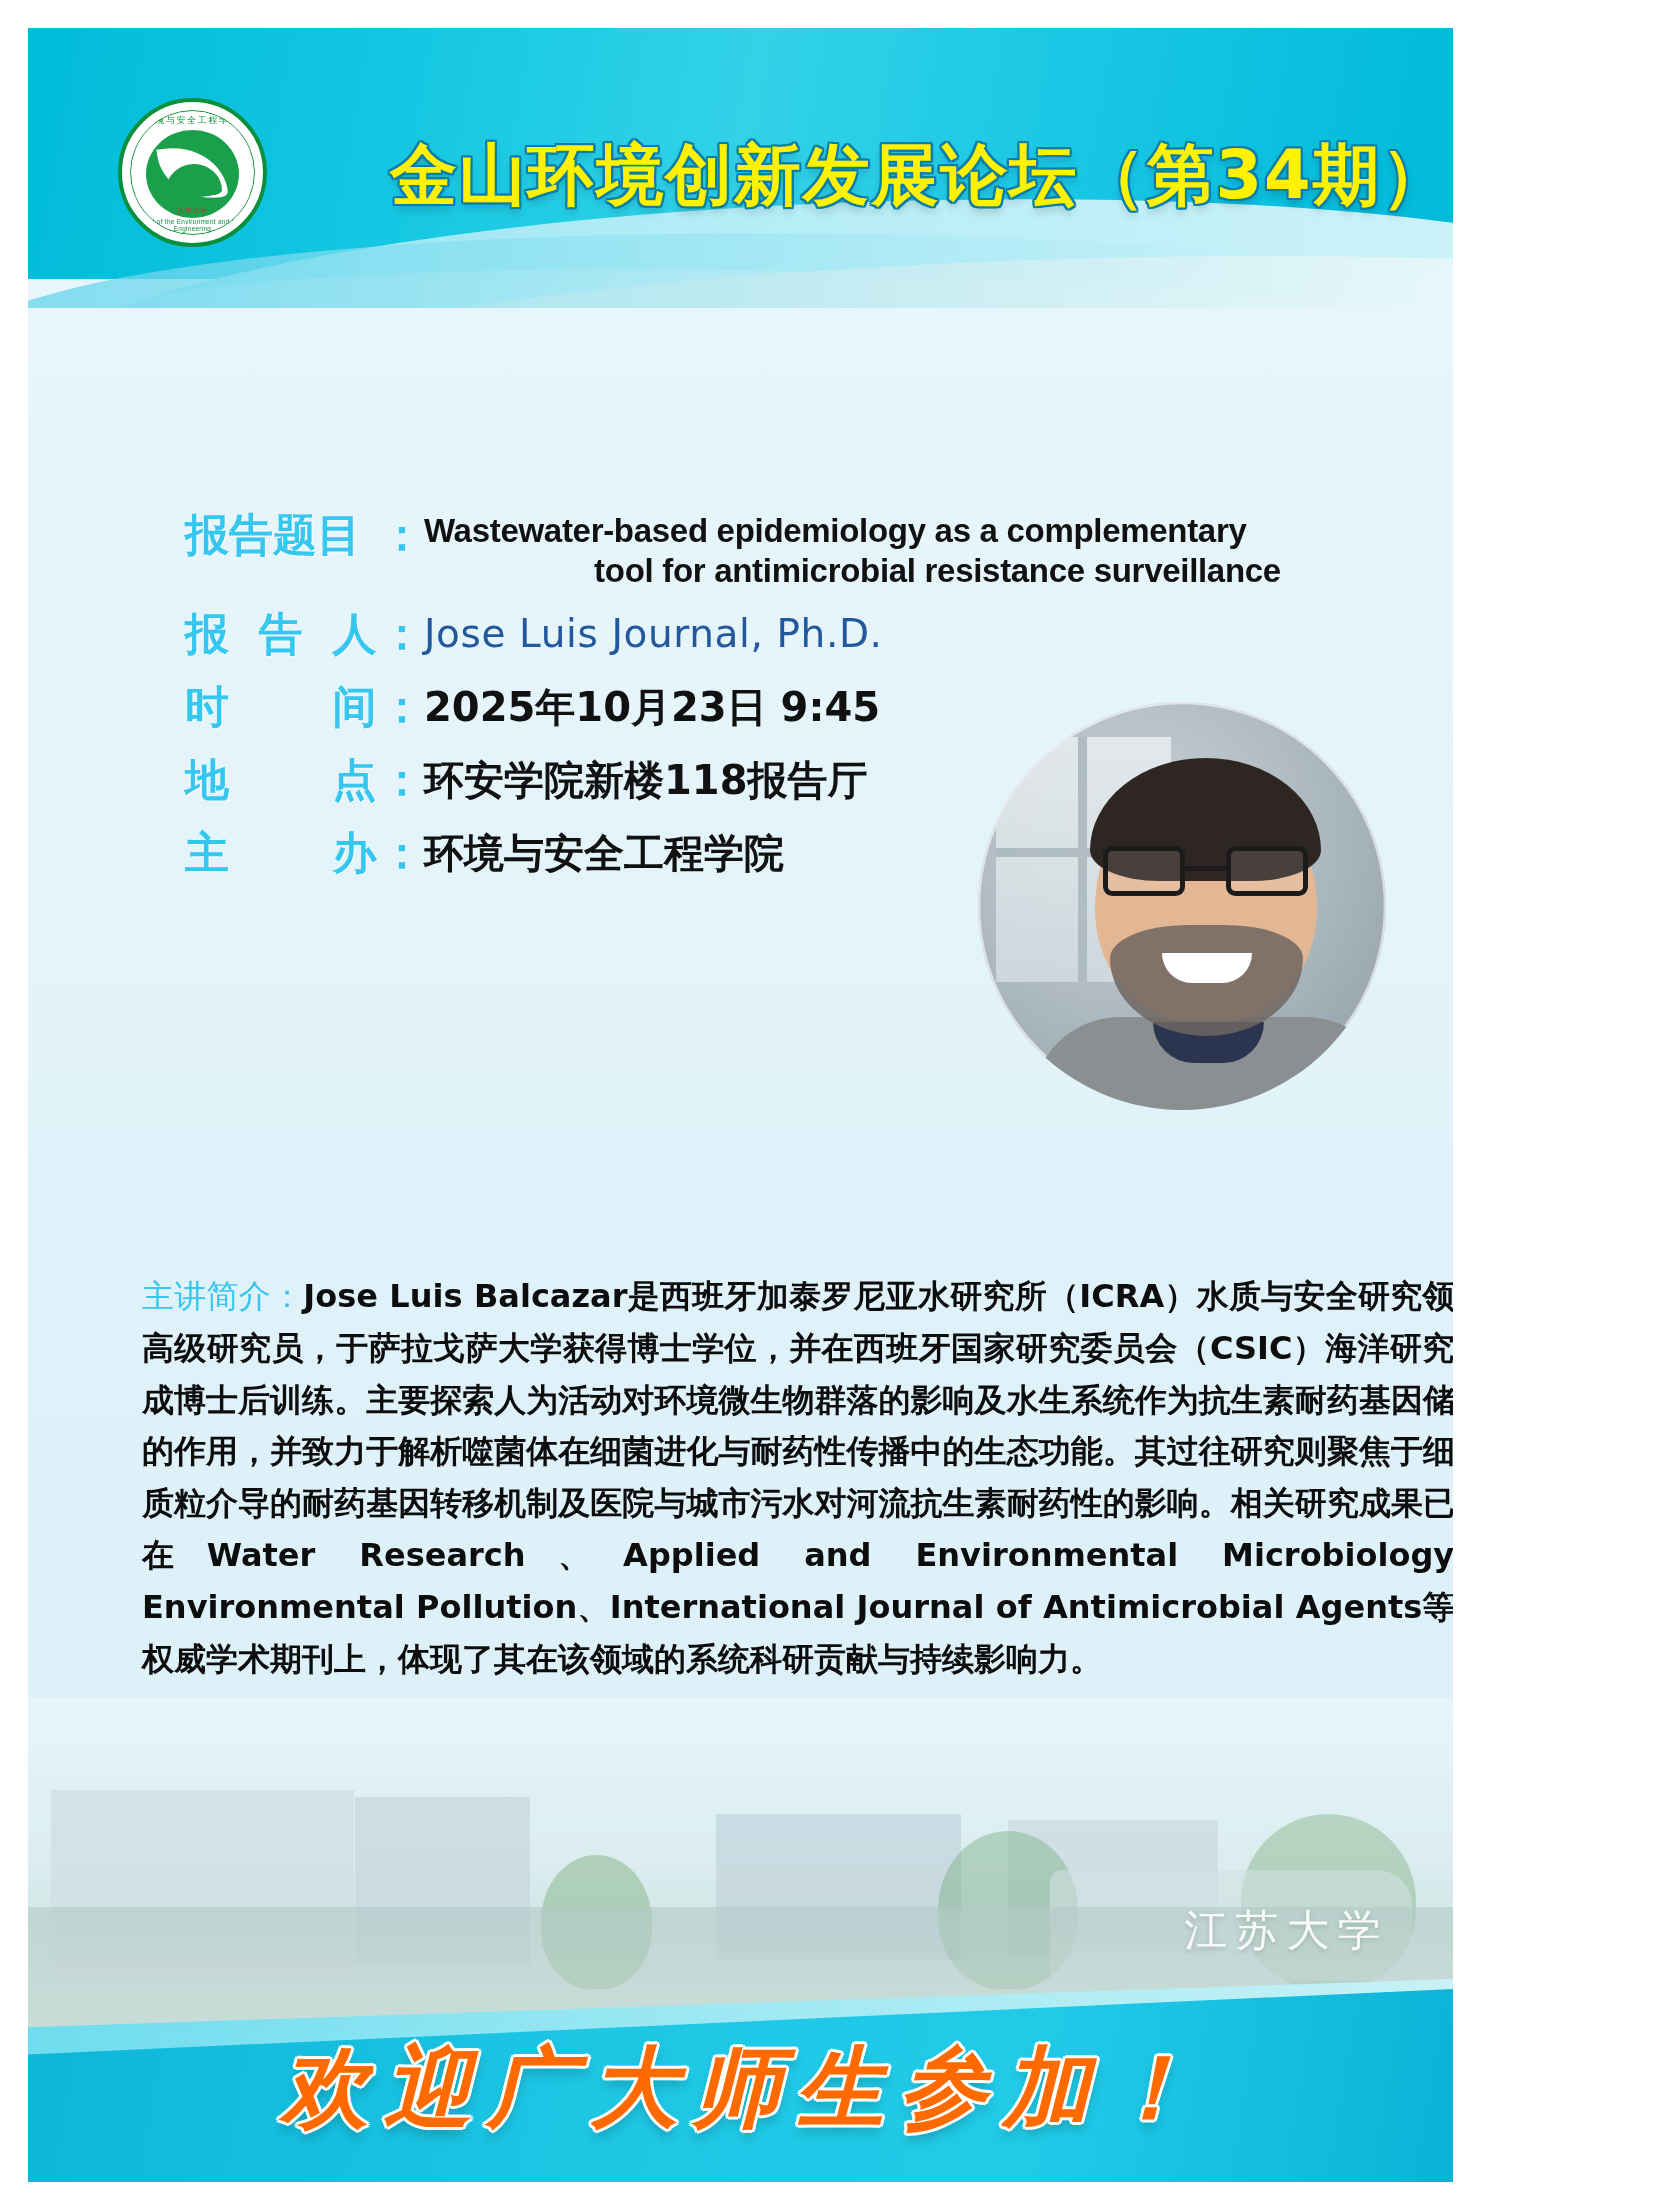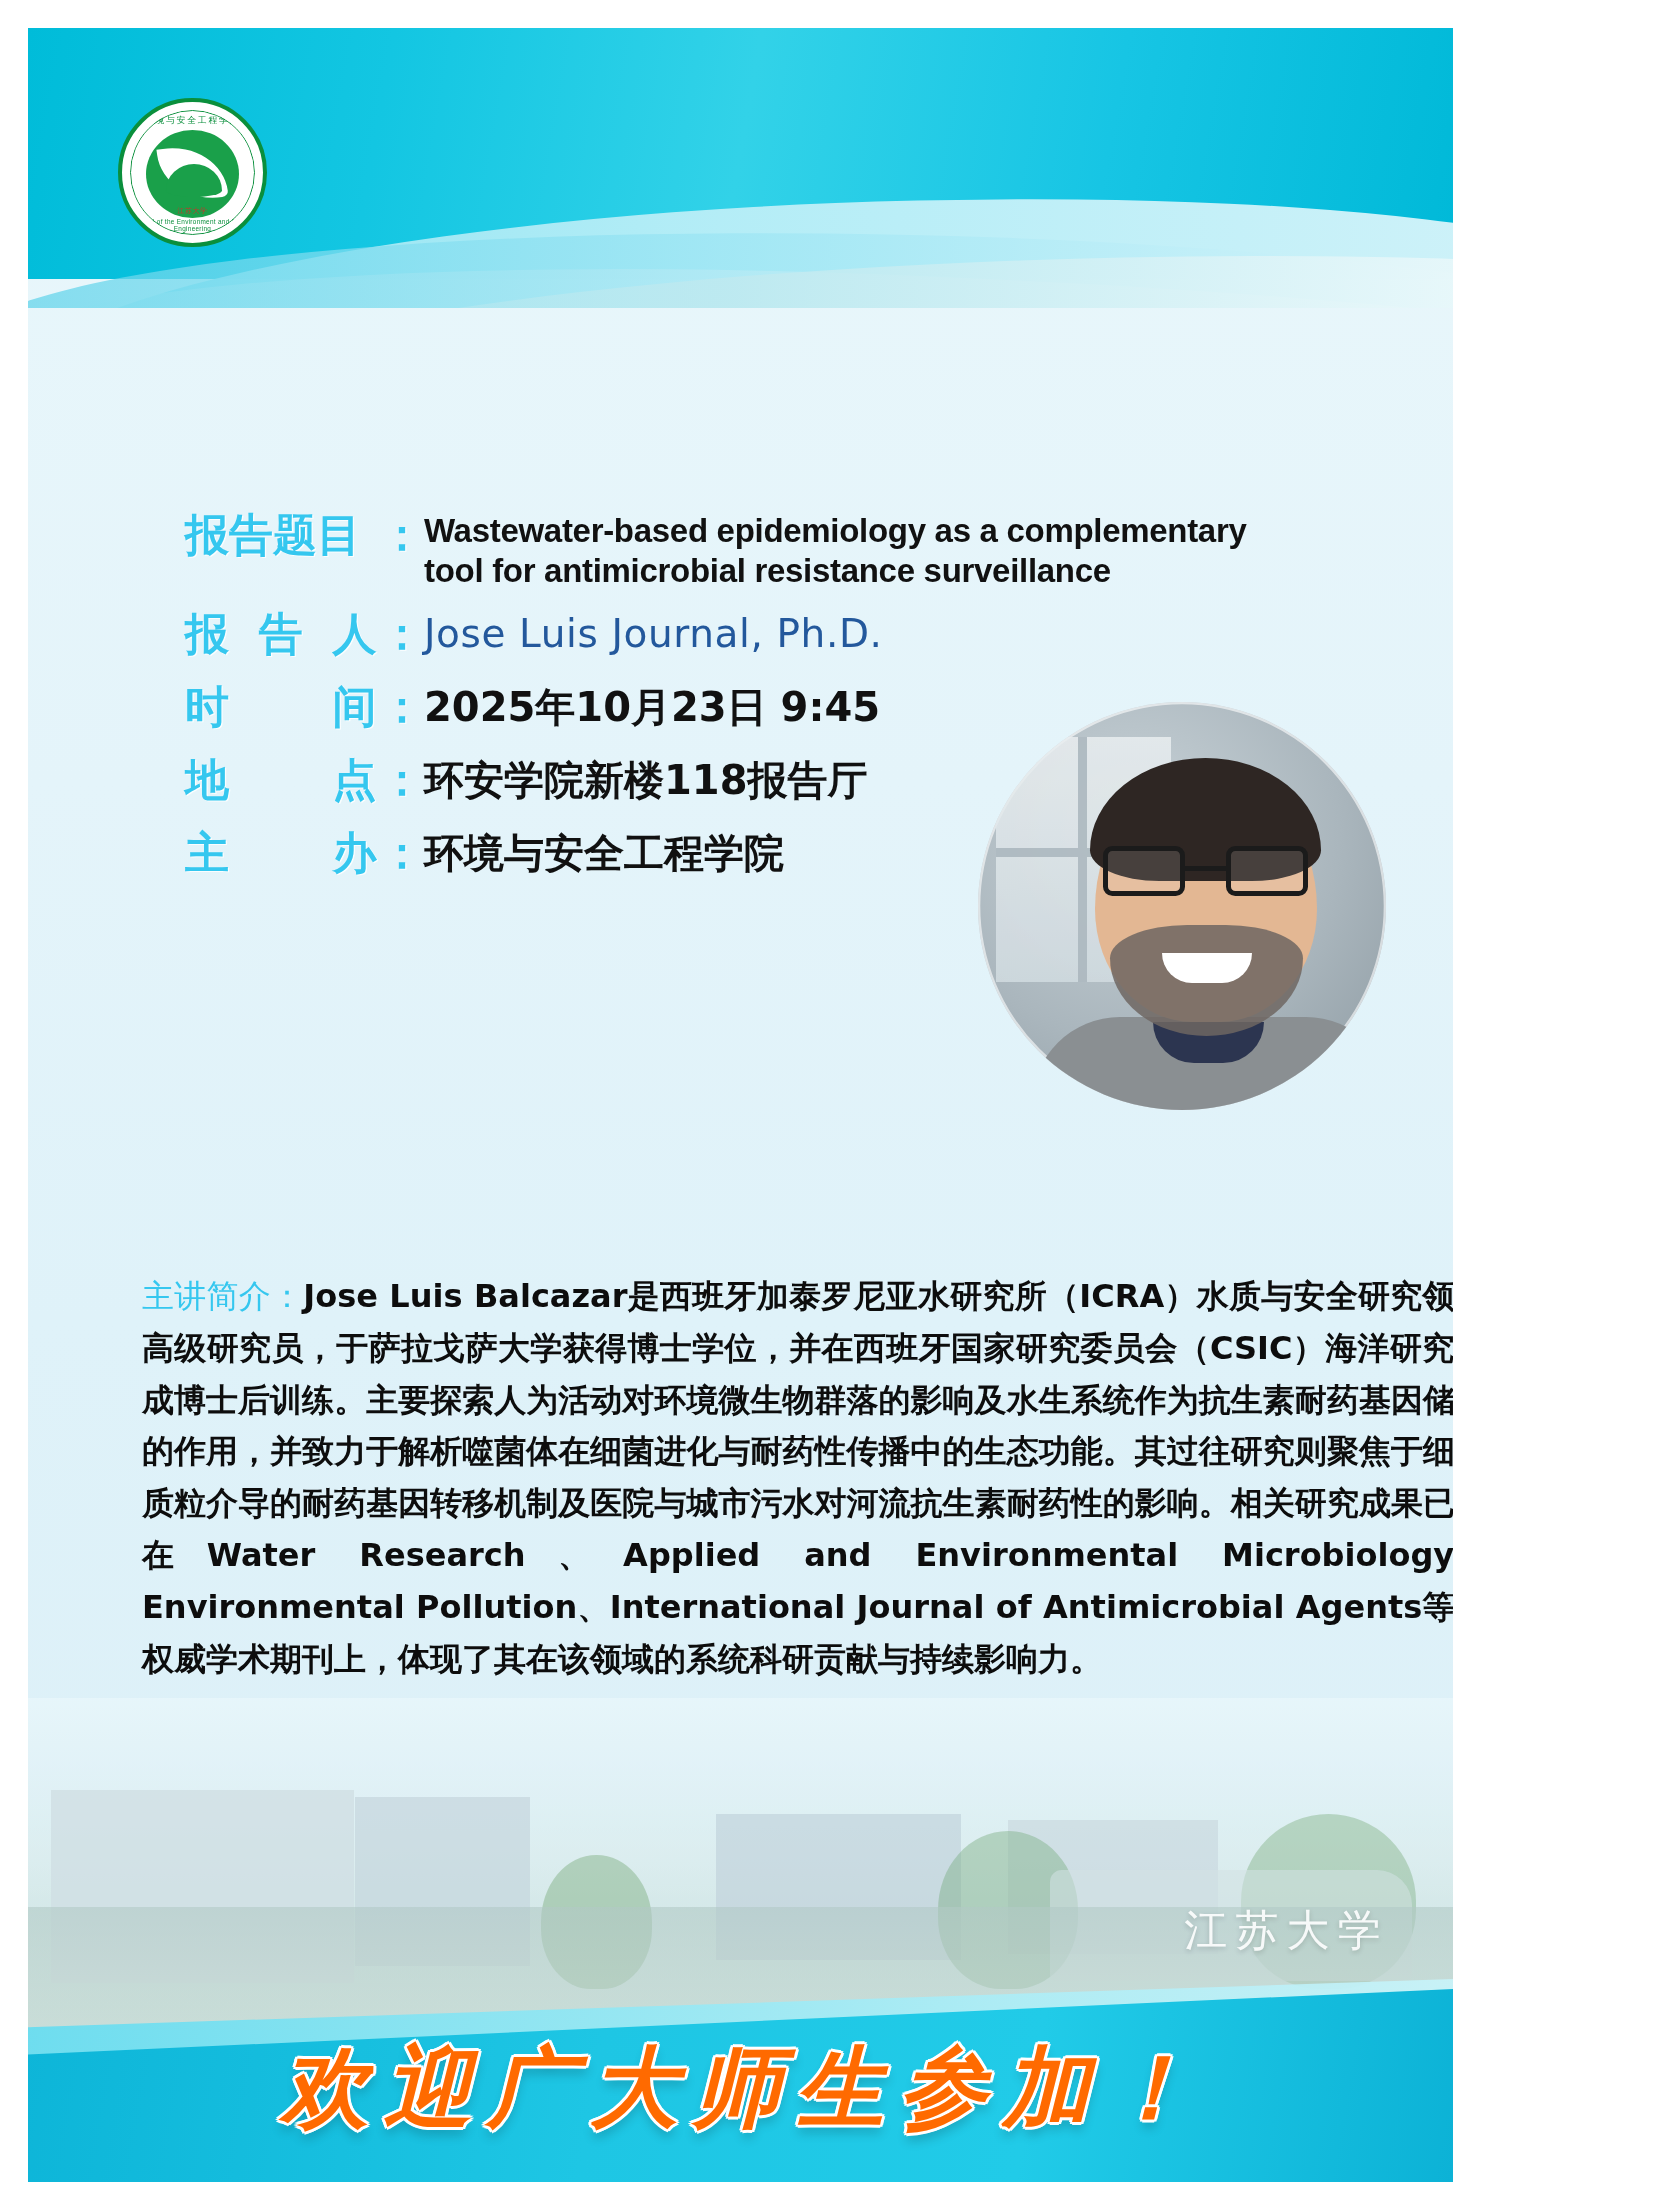--- a/index.html
+++ b/index.html
@@ -226,20 +226,21 @@
     font-size: 40px;
   }
   .value.title-en {
     font-size: 33px;
     font-weight: 600;
     letter-spacing: -0.3px;
     max-width: 1108px;
   }
   .value.title-en .line2 {
     display: block;
+    text-align: center;
     width: 1027px;
   }
   .value.speaker {
     color: #23589c;
     font-weight: 500;
     font-size: 39px;
     letter-spacing: 0.6px;
     font-family: "DejaVu Sans", sans-serif;
   }
   .value.datetime {
@@ -472,20 +473,21 @@
           <div class="logo-ring-text"></div>
           <div class="logo-globe"></div>
           <div class="logo-leaf"></div>
           <div class="logo-leaf2"></div>
           <div class="logo-cn">环境与安全工程学院</div>
           <div class="logo-sub">江苏大学</div>
           <div class="logo-en">School of the Environment and Safety Engineering</div>
         </div>
       </div>
 
+      <div class="header-title">金山环境创新发展论坛（第34期）</div>
     </div>
 
     <div class="portrait">
       <div class="win"></div>
       <div class="body"></div>
       <div class="collar"></div>
       <div class="head"></div>
       <div class="beard"></div>
       <div class="mouth"></div>
       <div class="hair"></div>

